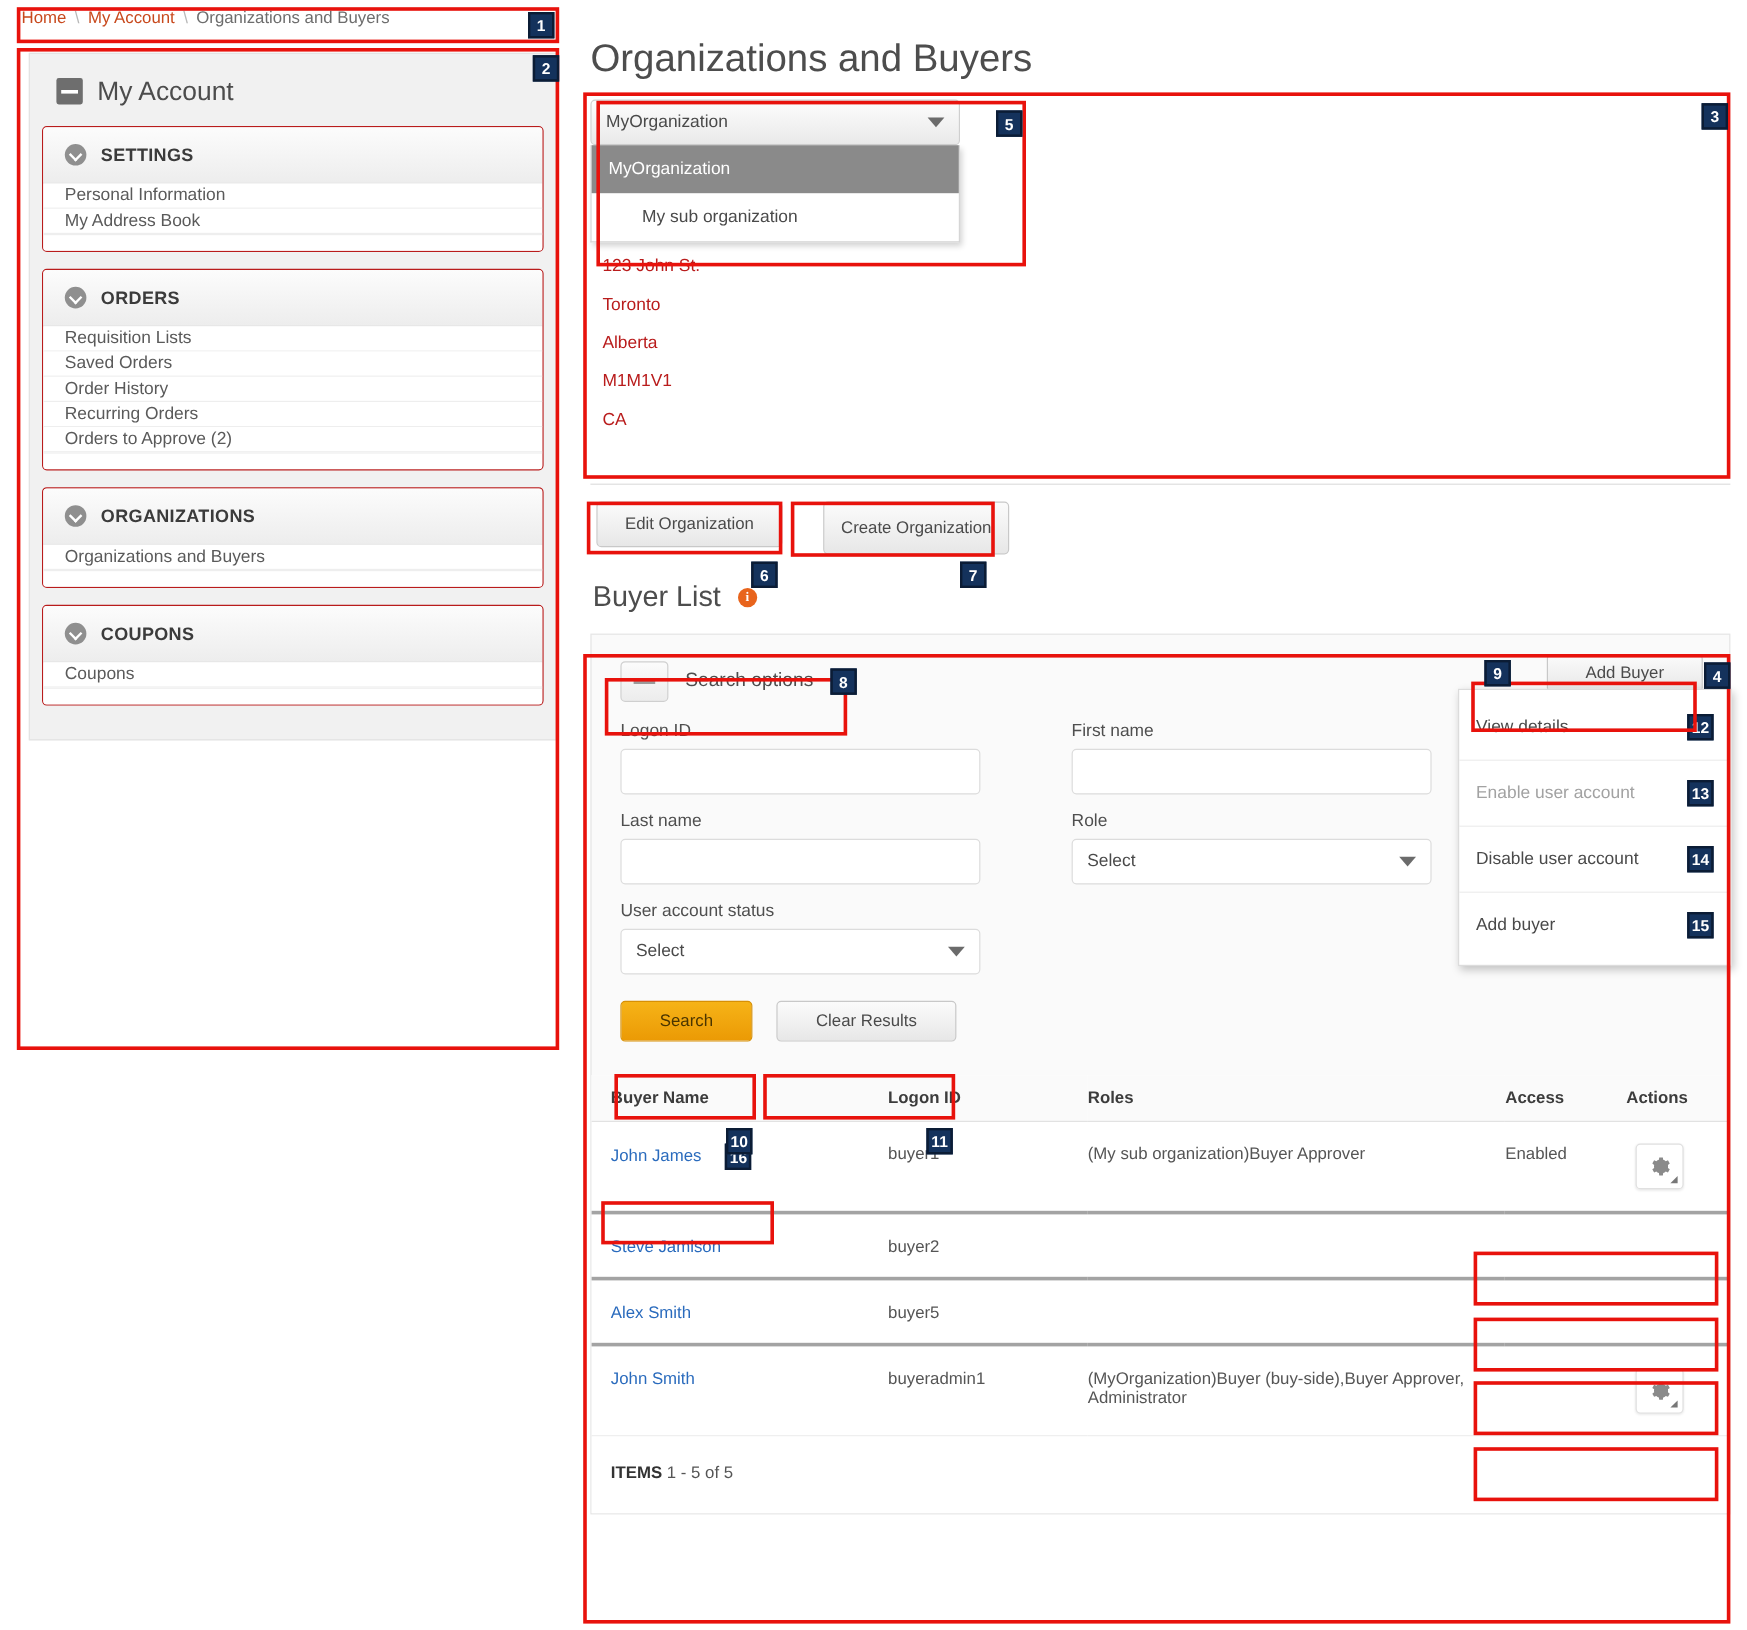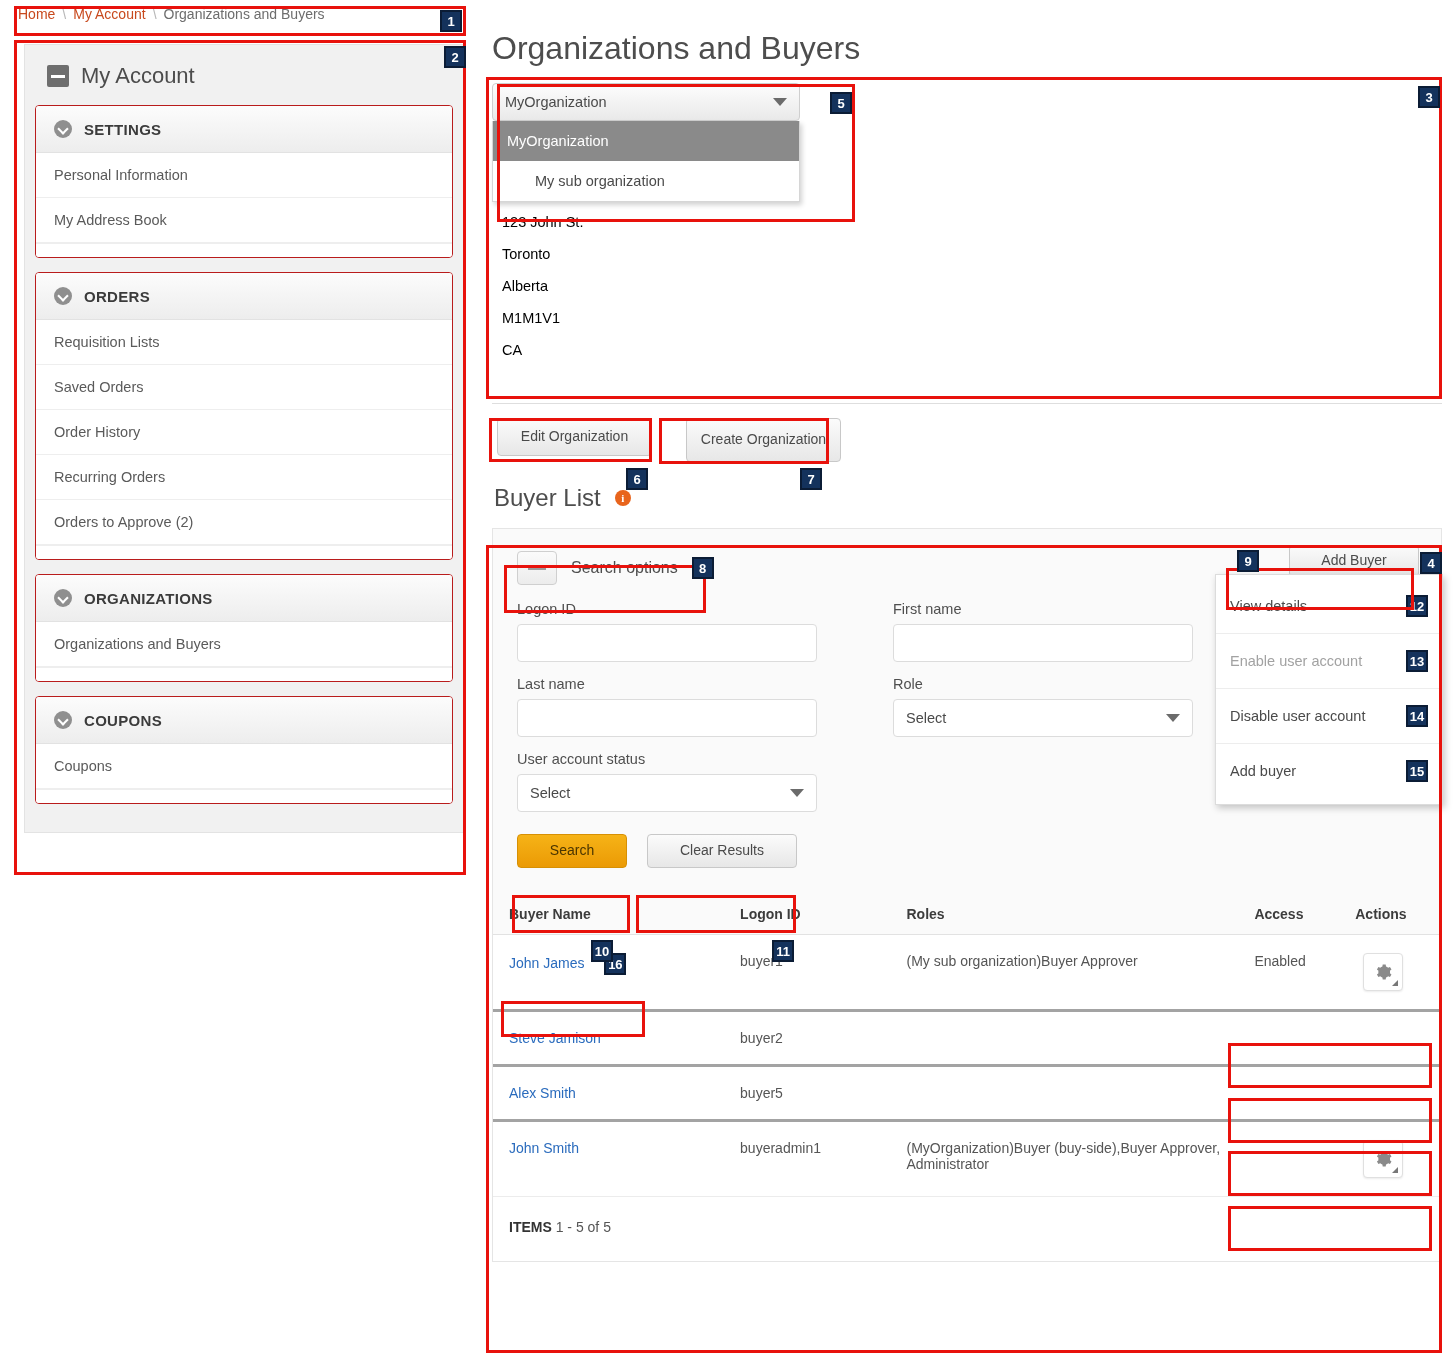--- a/index.html
+++ b/index.html
@@ -86,21 +86,21 @@
   }
   .chev::after {
     content: ""; position: absolute;
     left: 5px; top: 5px;
     width: 6px; height: 6px;
     border-right: 2px solid #fff; border-bottom: 2px solid #fff;
     transform: rotate(45deg);
   }
   .sec-head b { font-size: 15px; color: #3b3b3b; letter-spacing: .3px; }
   .sec-item {
-    padding: 14px 18px;
+    padding: 2px 18px;
     font-size: 14.5px; color: #5a5a5a;
     border-bottom: 1px solid #eeeeee;
     background: #fff;
     cursor: pointer;
   }
   .sec-item:last-child { border-bottom: none; }
   .sec-tail { height: 14px; background: #fff; border-top: 1px solid #eeeeee; }
 
   
   .main { position: absolute; left: 492px; top: 30px; width: 950px; }
@@ -125,21 +125,21 @@
     width: 308px;
     background: #fff;
     border: 1px solid #d6d6d6; border-top: none;
     box-shadow: 2px 3px 5px rgba(0,0,0,.18);
   }
   .org-opt { padding: 12px 14px; font-size: 14.5px; color: #4a4a4a; cursor: pointer; }
   .org-opt.sel { background: #8a8a8a; color: #fff; }
   .org-opt.sub { padding-left: 42px; }
 
   .org-addr { margin-top: 4px; }
-  .org-addr div { font-size: 14.5px; color: #000000; padding: 8px 0 8px 10px; }
+  .org-addr div { font-size: 14.5px; color: #b91c1c; padding: 8px 0 8px 10px; }
 
   .sep-line { border-top: 1px solid #dedede; margin: 10px 0 0 0; width: 950px; }
 
   .btn {
     background: linear-gradient(to bottom, #fbfbfb 0%, #e7e7e7 100%);
     border: 1px solid #c8c8c8; border-radius: 4px;
     font-size: 14px; color: #4a4a4a;
     cursor: pointer;
     font-family: "Liberation Sans", sans-serif;
     display: flex; align-items: center; justify-content: center;
@@ -517,16 +517,16 @@
   <div class="hl" style="left:1228px; top:1151px; width:204px; height:45px;"></div>
   <div class="hl" style="left:1228px; top:1206px; width:204px; height:45px;"></div>
 
   <div class="badge" style="left:440px; top:10px;">1</div>
   <div class="badge" style="left:444px; top:46px;">2</div>
   <div class="badge" style="left:1418px; top:86px;">3</div>
   <div class="badge" style="left:1420px; top:552px;">4</div>
   <div class="badge" style="left:830px; top:92px;">5</div>
   <div class="badge" style="left:626px; top:468px;">6</div>
   <div class="badge" style="left:800px; top:468px;">7</div>
-  <div class="badge" style="left:591px; top:940px;">10</div>
+  <div class="badge" style="left:605px; top:940px;">10</div>
   <div class="badge" style="left:772px; top:940px;">11</div>
 
 </div>
 
 </body></html>

